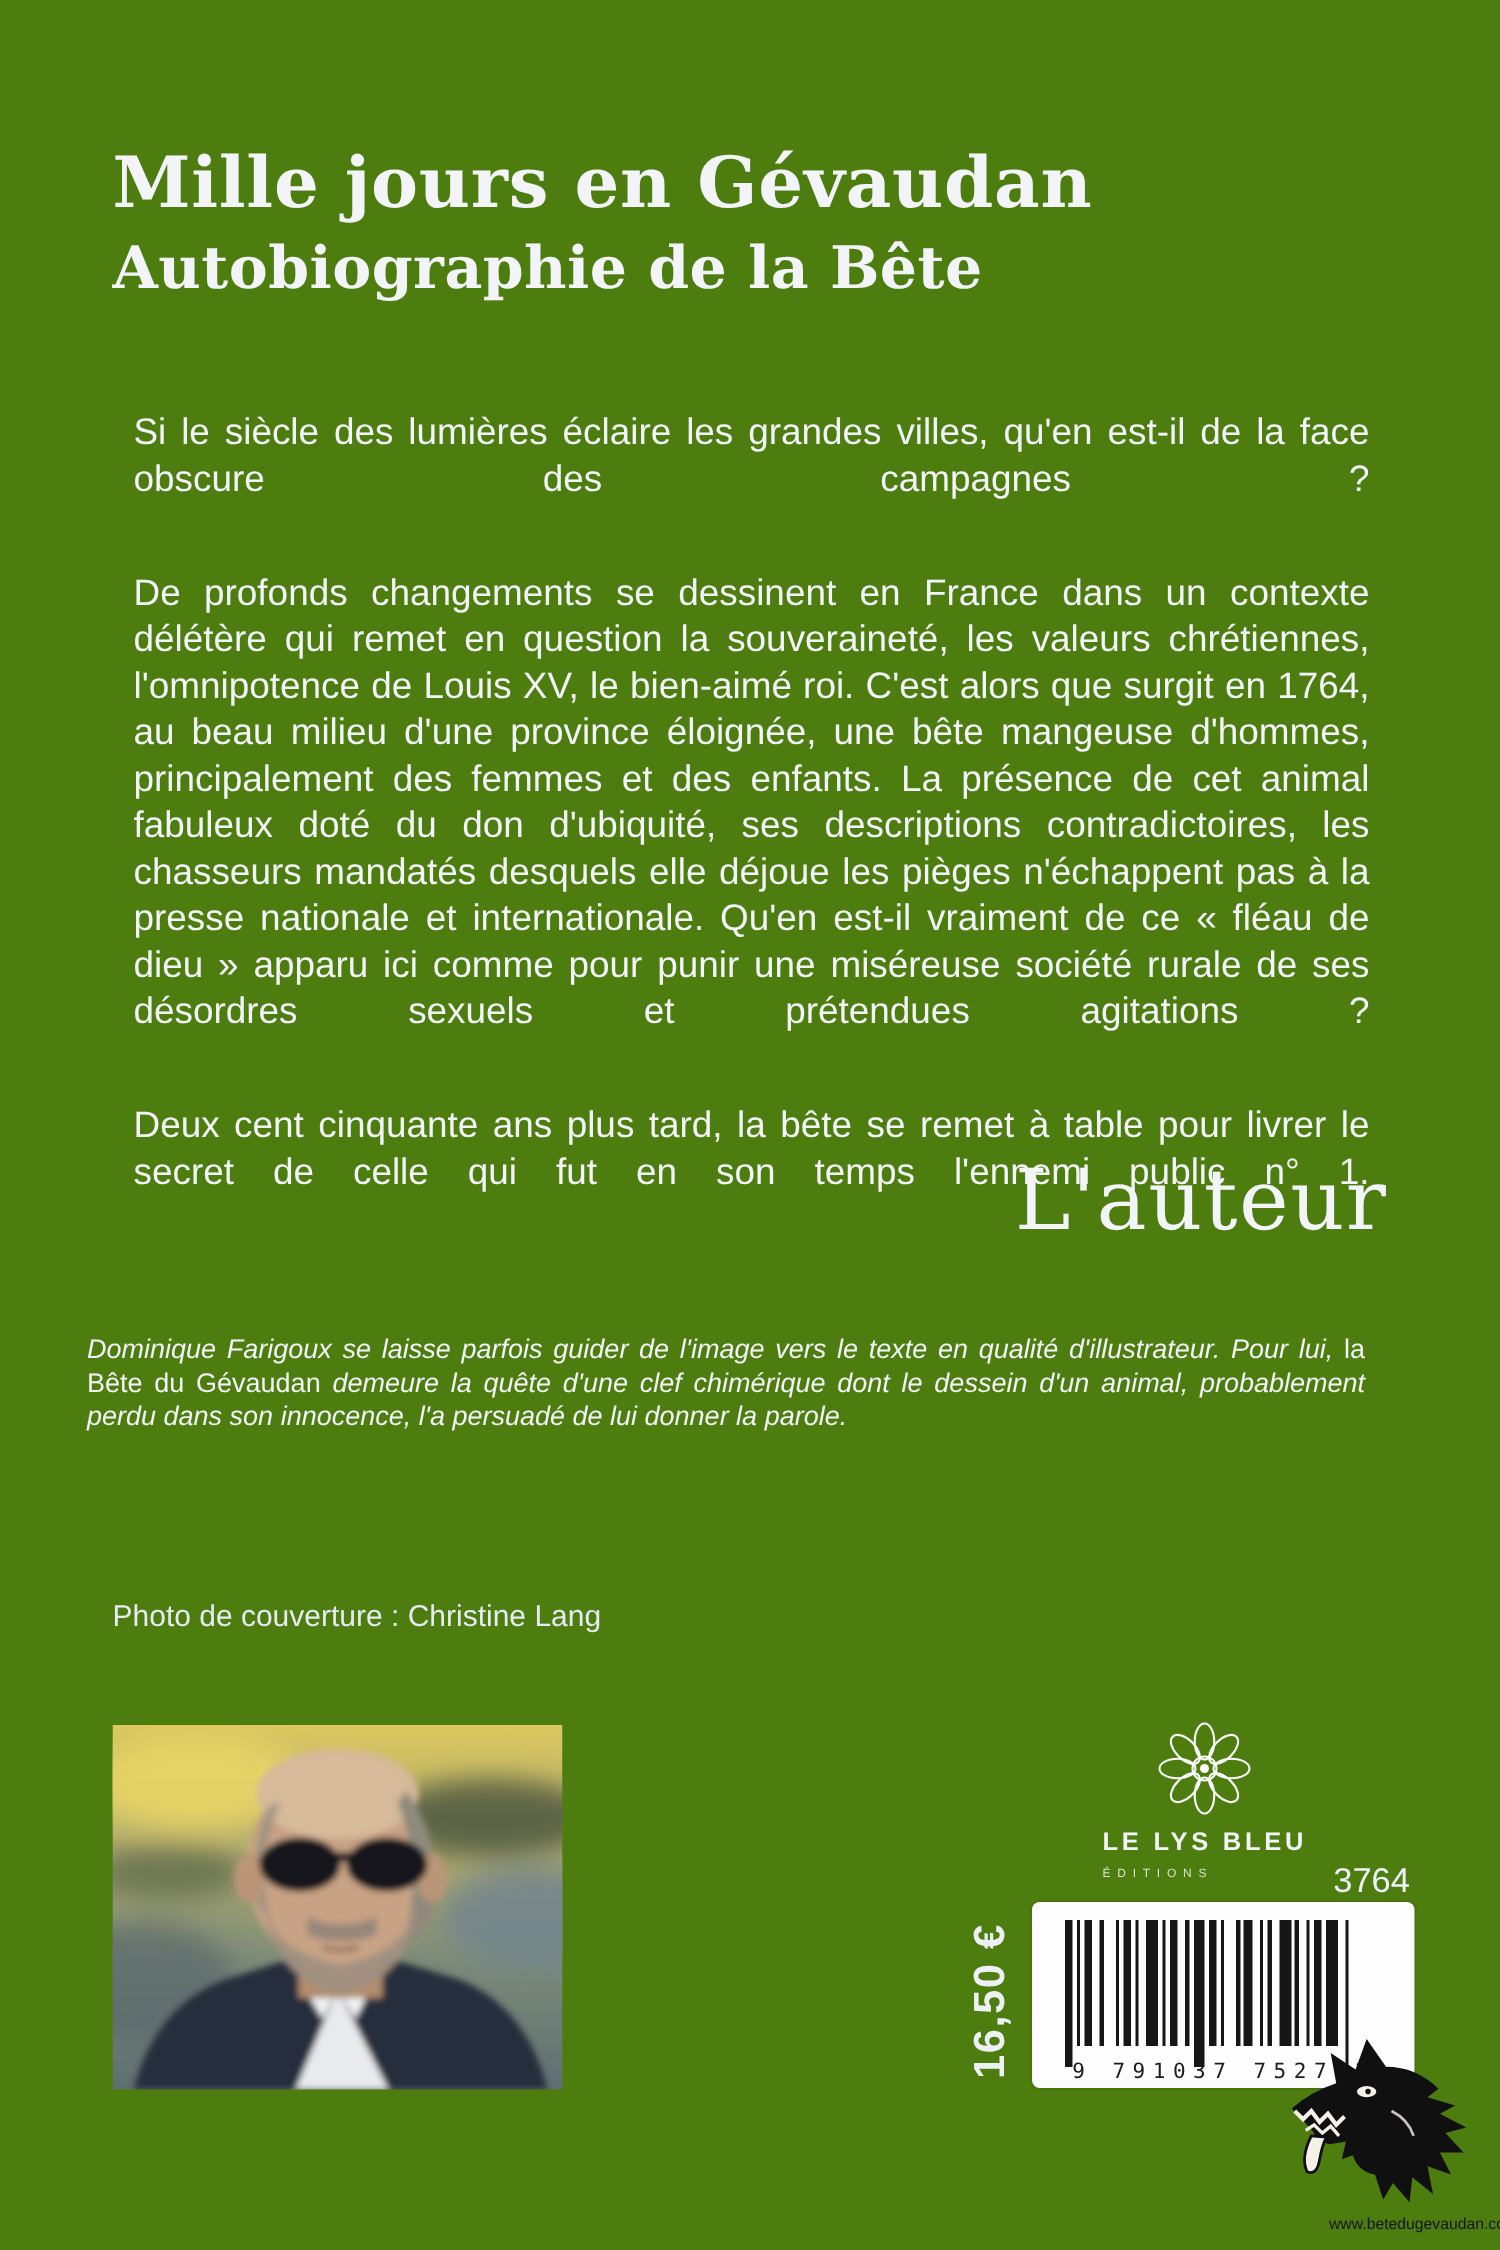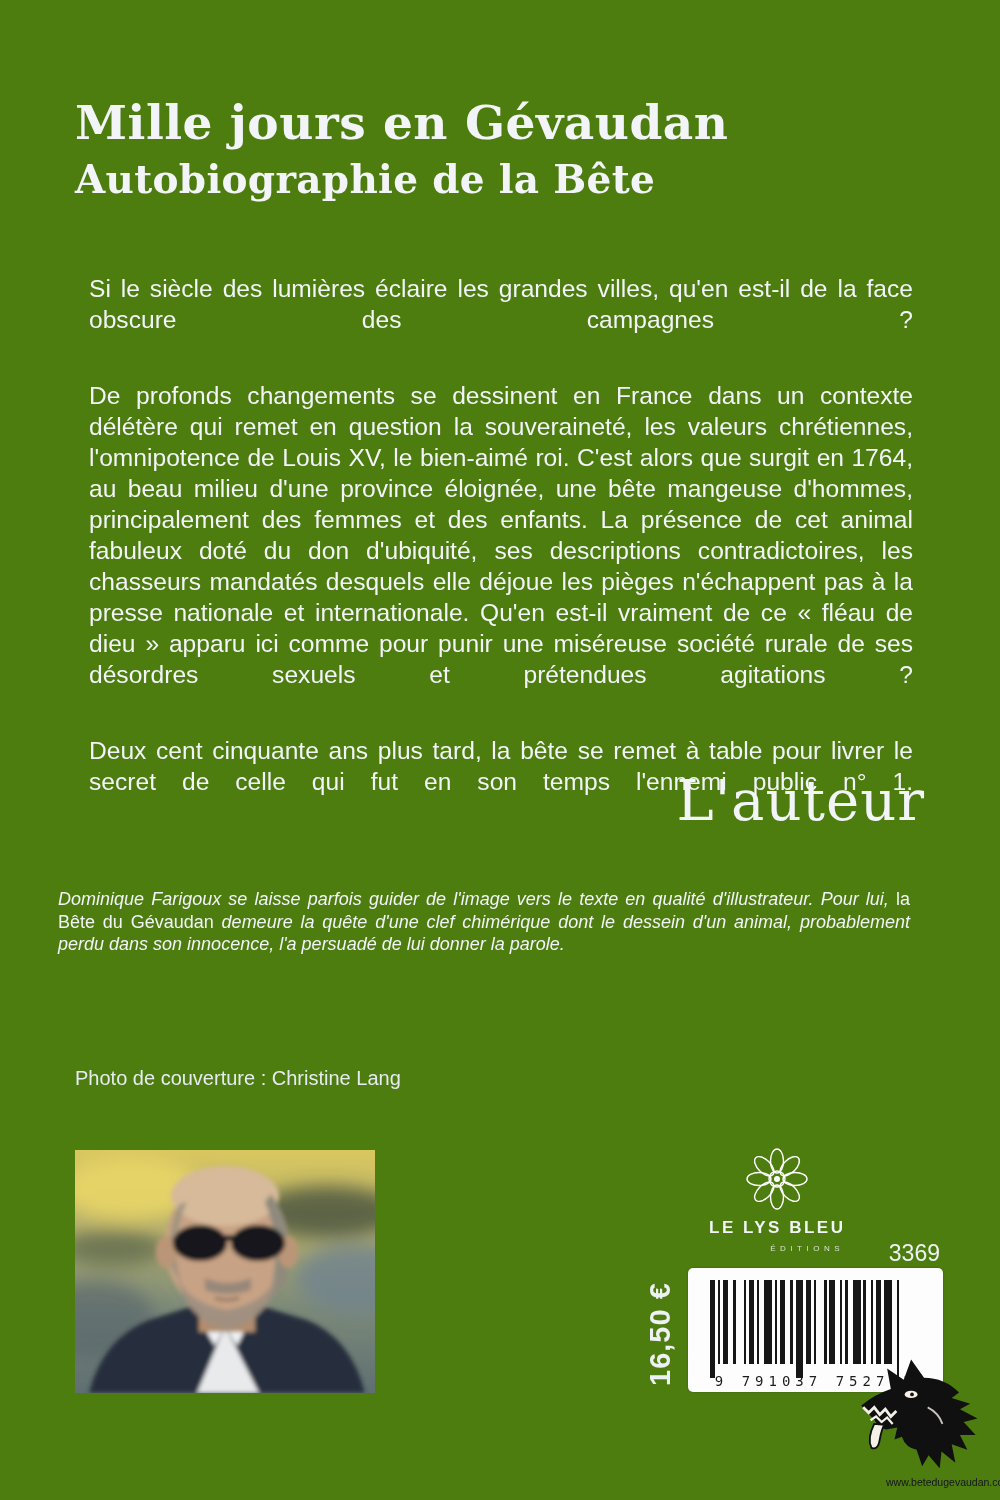--- a/index.html
+++ b/index.html
@@ -17,21 +17,21 @@
   .author-heading{position:absolute;right:75px;top:768px;font-family:"DejaVu Serif",serif;font-size:56px;letter-spacing:1px;}
 
   .author-bio{position:absolute;left:58px;top:888px;width:852px;font-size:18px;line-height:1.26;text-align:justify;}
   .seg-italic{font-style:italic;}
   .seg-normal{font-style:normal;}
 
   .credits{position:absolute;left:75px;top:1064px;font-size:20px;line-height:1.45;color:#e7ebf1;}
 
   .author-photo{position:absolute;left:75px;top:1150px;width:300px;height:243px;display:block;}
 
-  .publisher{position:absolute;left:709px;top:1146px;width:135px;text-align:right;}
+  .publisher{position:absolute;left:735px;top:1146px;width:135px;text-align:left;}
   .publisher .flower{display:block;margin:0 auto;}
   .publisher-name{font-size:17px;font-weight:bold;letter-spacing:2.5px;margin-top:6px;white-space:nowrap;}
   .publisher-tagline{font-size:8px;letter-spacing:4.5px;margin-top:6px;opacity:.85;}
 
   .print-code{position:absolute;left:740px;top:1240px;width:200px;text-align:right;font-size:23px;color:#eef1f6;}
 
   .barcode{position:absolute;left:688px;top:1268px;width:255px;height:124px;background:#fdfdfd;border-radius:5px;box-shadow:0 0 2px rgba(0,0,0,.25);}
   .bars{position:absolute;left:22px;right:18px;top:12px;height:100px;display:flex;align-items:flex-start;}
   .bar{background:#161616;height:84px;}
   .bar.tall{height:98px;}
@@ -127,21 +127,21 @@
         <ellipse cx="33" cy="15" rx="6.5" ry="12" transform="rotate(270 33 33)"></ellipse>
         <ellipse cx="33" cy="15" rx="6.5" ry="12" transform="rotate(315 33 33)"></ellipse>
         <circle cx="33" cy="33" r="8"></circle>
       </g>
       <circle cx="33" cy="33" r="3" fill="#ffffff"></circle>
     </svg>
     <div class="publisher-name">LE LYS BLEU</div>
     <div class="publisher-tagline">ÉDITIONS</div>
   </div>
 
-  <div class="print-code">3369</div>
+  <div class="print-code">3764</div>
 
   <div class="price">16,50 €</div>
 
   <div class="barcode">
     <div class="bars">
         <div class="bar tall" style="width: 5.2px; flex: 0 0 auto;"></div>
         <div class="gap" style="width: 2.6px; flex: 0 0 auto;"></div>
         <div class="bar" style="width: 2.6px; flex: 0 0 auto;"></div>
         <div class="gap" style="width: 2.6px; flex: 0 0 auto;"></div>
         <div class="bar" style="width: 5.2px; flex: 0 0 auto;"></div>

